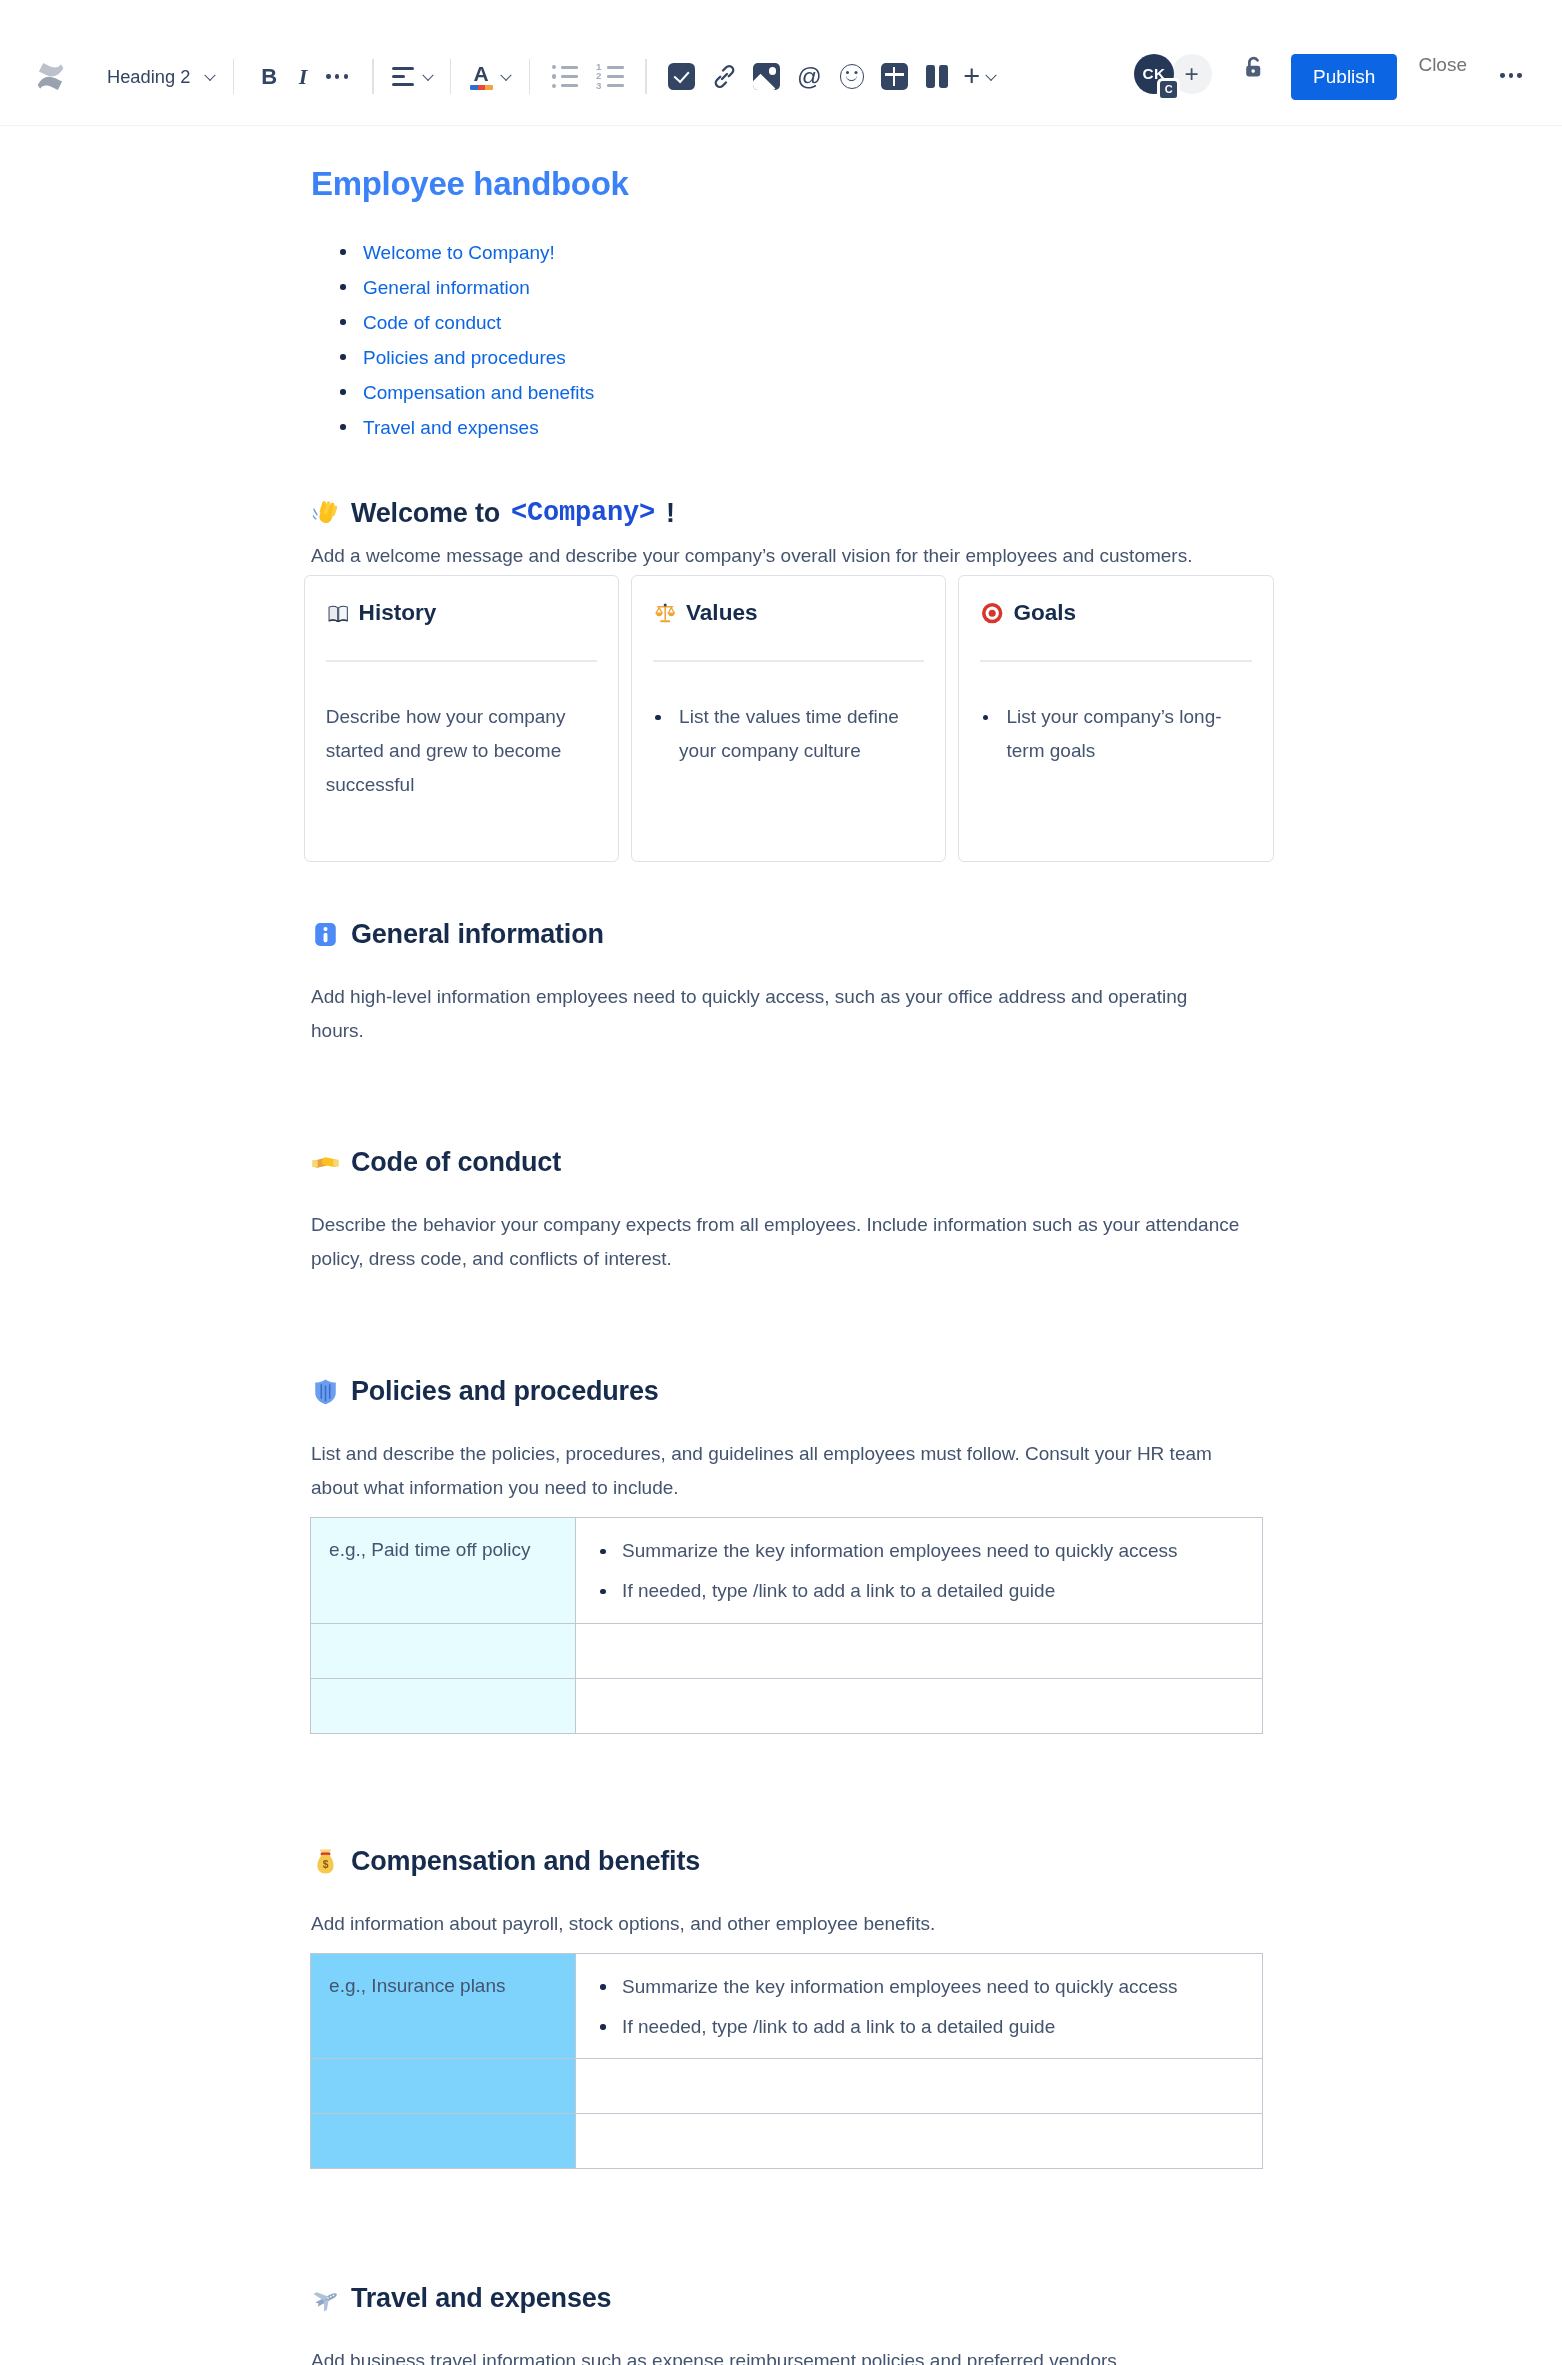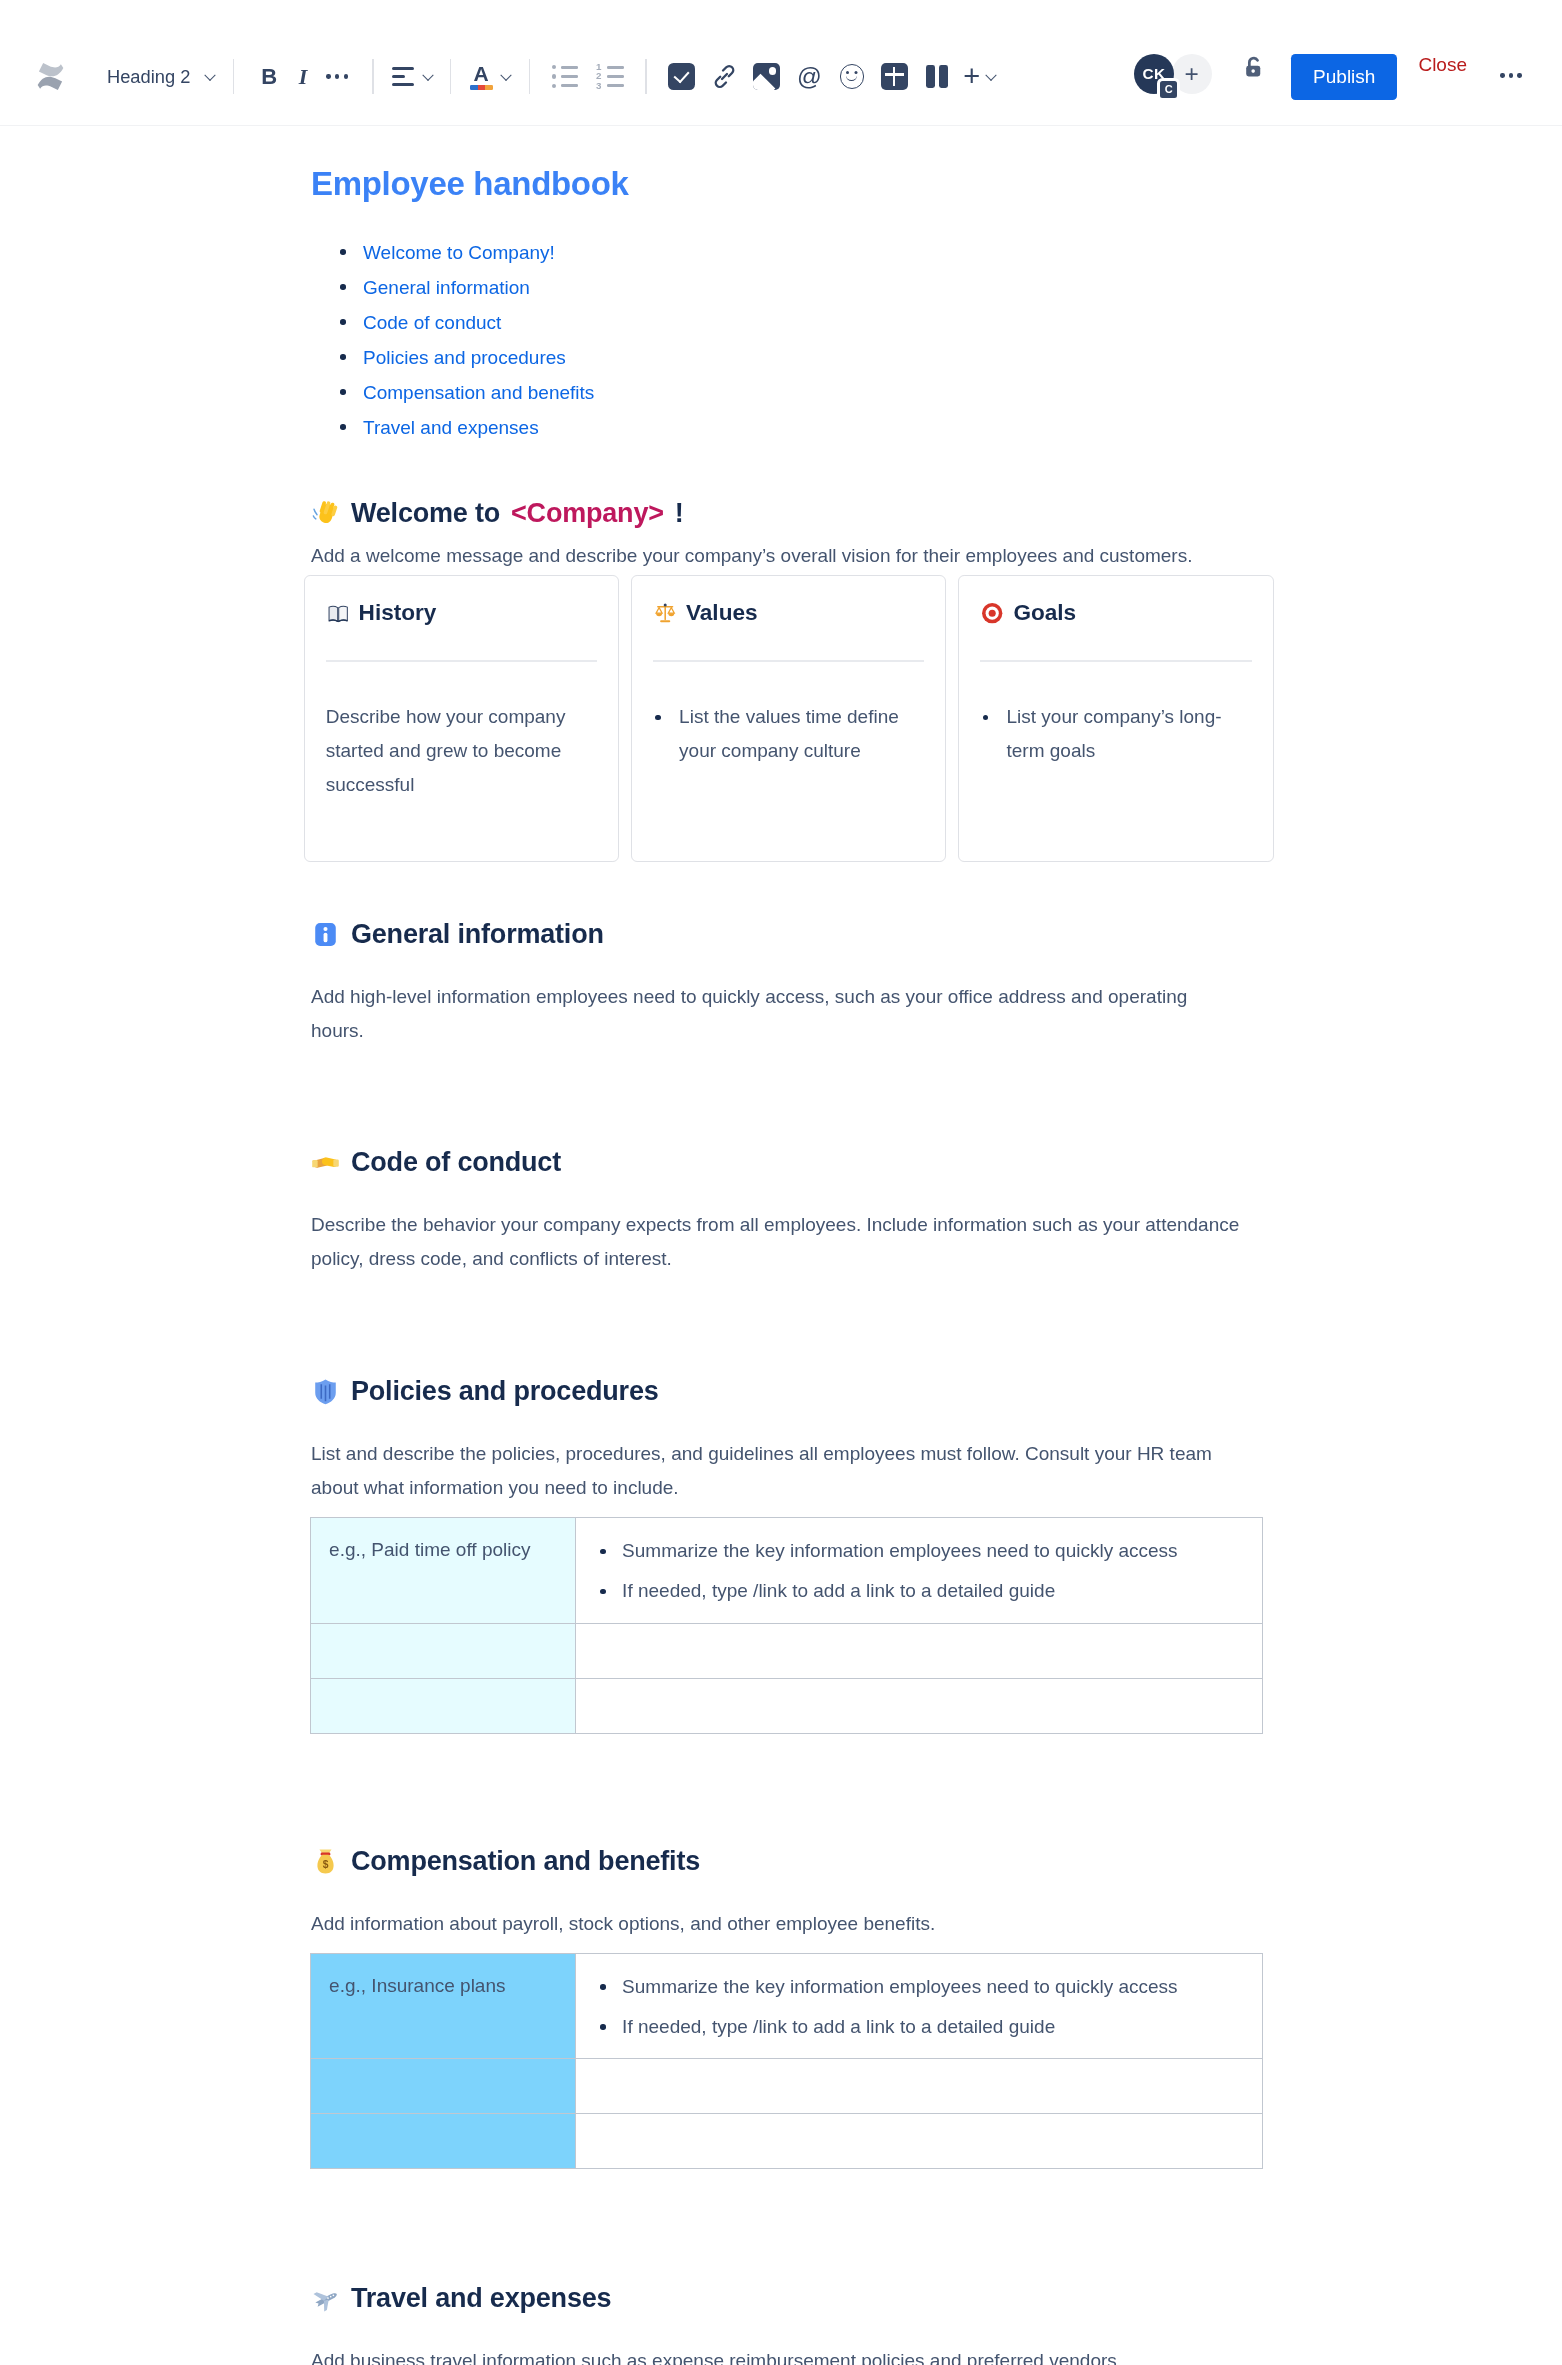--- a/index.html
+++ b/index.html
@@ -44,34 +44,34 @@
   .cols-icon { display:flex; gap:4.3px; }
   .cols-icon i { width:9.2px; height:23px; border-radius:2.4px; background:#344563; }
   .plus-glyph { font-size:29px; font-weight:300; color:#344563; line-height:27px; }
 
   .tb-right { margin-left:auto; display:flex; align-items:flex-start; }
   .avatar-wrap { position:relative; width:40px; height:40px; }
   .avatar { width:40px; height:40px; border-radius:50%; background:#253858; color:#fff; display:flex; align-items:center; justify-content:center; font-size:15.3px; font-weight:700; letter-spacing:0.6px; }
   .avatar-badge { position:absolute; right:-6.1px; bottom:-7.3px; width:23px; height:23px; border-radius:5.5px; background:#344563; border:3.1px solid #fff; color:#fff; font-size:11px; font-weight:700; display:flex; align-items:center; justify-content:center; }
   .invite-circle { width:40px; height:40px; border-radius:50%; background:#F1F2F4; color:#42526E; font-size:24.4px; font-weight:300; display:flex; align-items:center; justify-content:center; margin-left:-2.4px; }
   .publish-btn { height:46px; padding:0 22px; background:#0C66E4; border:none; border-radius:4.3px; color:#fff; font-size:19px; font-weight:500; margin:0 21px 0 24.4px; cursor:pointer; font-family:"Liberation Sans",sans-serif; }
-  .close-btn { font-size:19px; color:#b91c1c; cursor:pointer; }
+  .close-btn { font-size:19px; color:#737373; cursor:pointer; }
   .more-btn { margin-left:27px; }
 
   
   .content { width:940px; margin-left:311px; }
   .doc-title { font-size:33px; font-weight:600; color:#3b82f6; line-height:40px; margin-top:38px; letter-spacing:-0.3px; }
   ul.toc { list-style:none; margin-top:30.5px; }
   ul.toc li { position:relative; padding-left:52px; line-height:35px; font-size:19px; }
   ul.toc li:before { content:""; position:absolute; left:29px; top:14.6px; width:5.5px; height:5.5px; border-radius:50%; background:#172B4D; }
   a.toc-link { color:#0C66E4; text-decoration:none; cursor:pointer; }
 
   h2.sec { display:flex; align-items:center; gap:11px; font-size:27px; font-weight:600; color:#172B4D; line-height:33px; letter-spacing:-0.2px;text-align:center; }
   .mt-90 { margin-top:52px; } .mt-sec { margin-top:98px; } .mt-pol { margin-top:99px; } .mt-comp { margin-top:111px; } .mt-trav { margin-top:113px; } .mt-gen { margin-top:56px; }
-  .company { color:#be185d; }
+  .company { color:#1d4ed8;font-family:Liberation Mono, monospace; }
   p.body { font-size:19px; line-height:34px; color:#44546F; margin-top:29px; max-width:934px; }
   p.body.tight { margin-top:9px; }
 
   .emoji { width:29px; height:29px; flex:0 0 auto; display:inline-flex; align-items:center; justify-content:center; }
   .emoji svg { width:100%; height:100%; }
   .emoji-sm { width:24.4px; height:24.4px; }
 
   
   .cards { display:flex; gap:12.2px; width:970px; margin-left:-7.3px; margin-top:2.4px; height:287px; }
   .card { flex:1; border:1.2px solid #DFE1E6; border-radius:6.1px; background:#fff; padding:24.4px 21px; }

